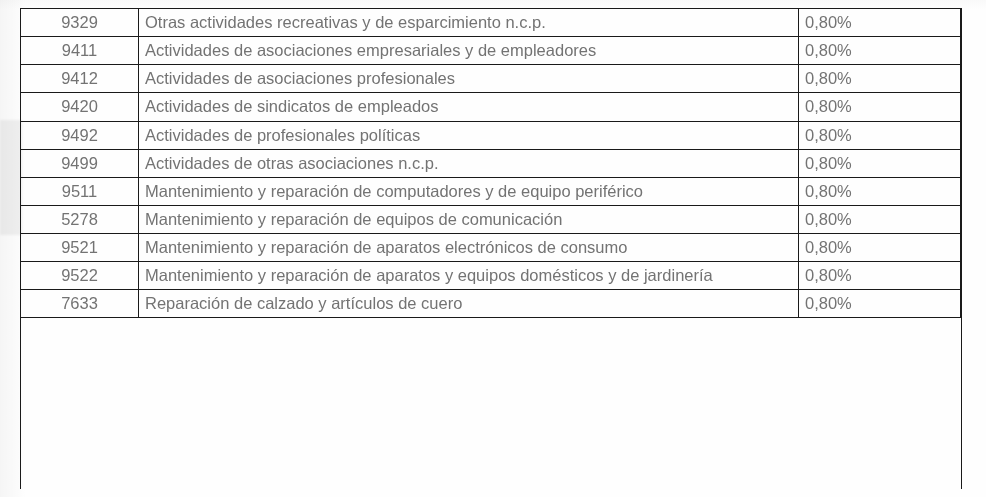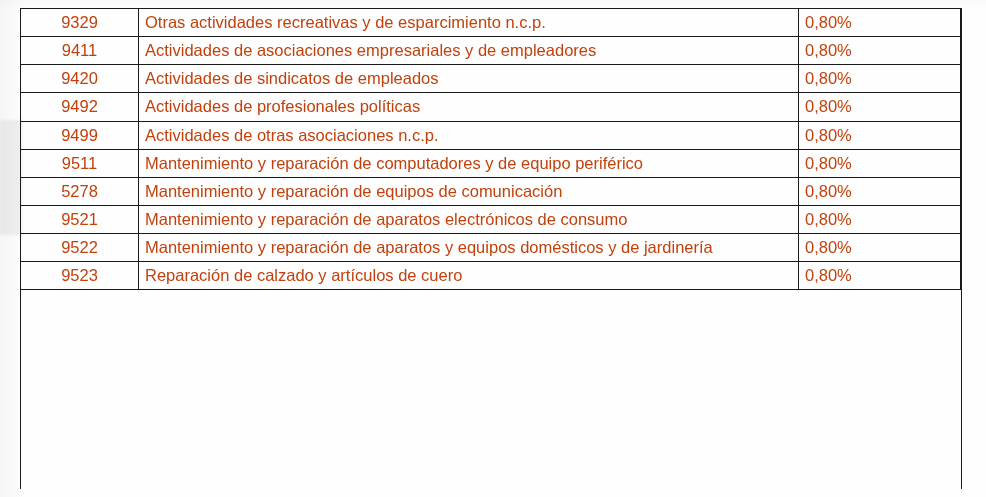--- a/index.html
+++ b/index.html
@@ -47,21 +47,21 @@
   }
   table.codes col.c-code { width: 118px; }
   table.codes col.c-desc { width: 660px; }
   table.codes col.c-rate { width: 162px; }
 
   table.codes td {
     border: 1px solid #1a1a1a;
     padding: 3px 6px 4px 6px;
     font-size: 16.5px;
     line-height: 1.22;
-    color: #c2410c;
+    color: #737373;
     vertical-align: middle;
     background: transparent;
   }
   
   table.codes tr.dotted td {
     border-top-style: dotted;
     border-top-width: 1px;
   }
   td.code {
     text-align: center;
@@ -107,20 +107,25 @@
         <tr>
           <td class="code">9329</td>
           <td class="desc nojust">Otras actividades recreativas y de esparcimiento n.c.p.</td>
           <td class="rate">0,80%</td>
         </tr>
         <tr class="dotted">
           <td class="code">9411</td>
           <td class="desc">Actividades de asociaciones empresariales y de empleadores</td>
           <td class="rate">0,80%</td>
         </tr>
+        <tr>
+          <td class="code">9412</td>
+          <td class="desc nojust">Actividades de asociaciones profesionales</td>
+          <td class="rate">0,80%</td>
+        </tr>
         <tr class="dotted">
           <td class="code">9420</td>
           <td class="desc nojust">Actividades de sindicatos de empleados</td>
           <td class="rate">0,80%</td>
         </tr>
         <tr class="dotted">
           <td class="code">9492</td>
           <td class="desc nojust">Actividades de profesionales políticas</td>
           <td class="rate">0,80%</td>
         </tr>
@@ -143,20 +148,20 @@
           <td class="code">9521</td>
           <td class="desc nojust">Mantenimiento y reparación de aparatos electrónicos de consumo</td>
           <td class="rate">0,80%</td>
         </tr>
         <tr>
           <td class="code">9522</td>
           <td class="desc">Mantenimiento y reparación de aparatos y equipos domésticos y de jardinería</td>
           <td class="rate">0,80%</td>
         </tr>
         <tr class="dotted">
-          <td class="code">9523</td>
+          <td class="code">7633</td>
           <td class="desc nojust">Reparación de calzado y artículos de cuero</td>
           <td class="rate">0,80%</td>
         </tr>
       </tbody>
   </table>
 </div>
 <div class="outer-frame"></div>
 
 </body></html>

